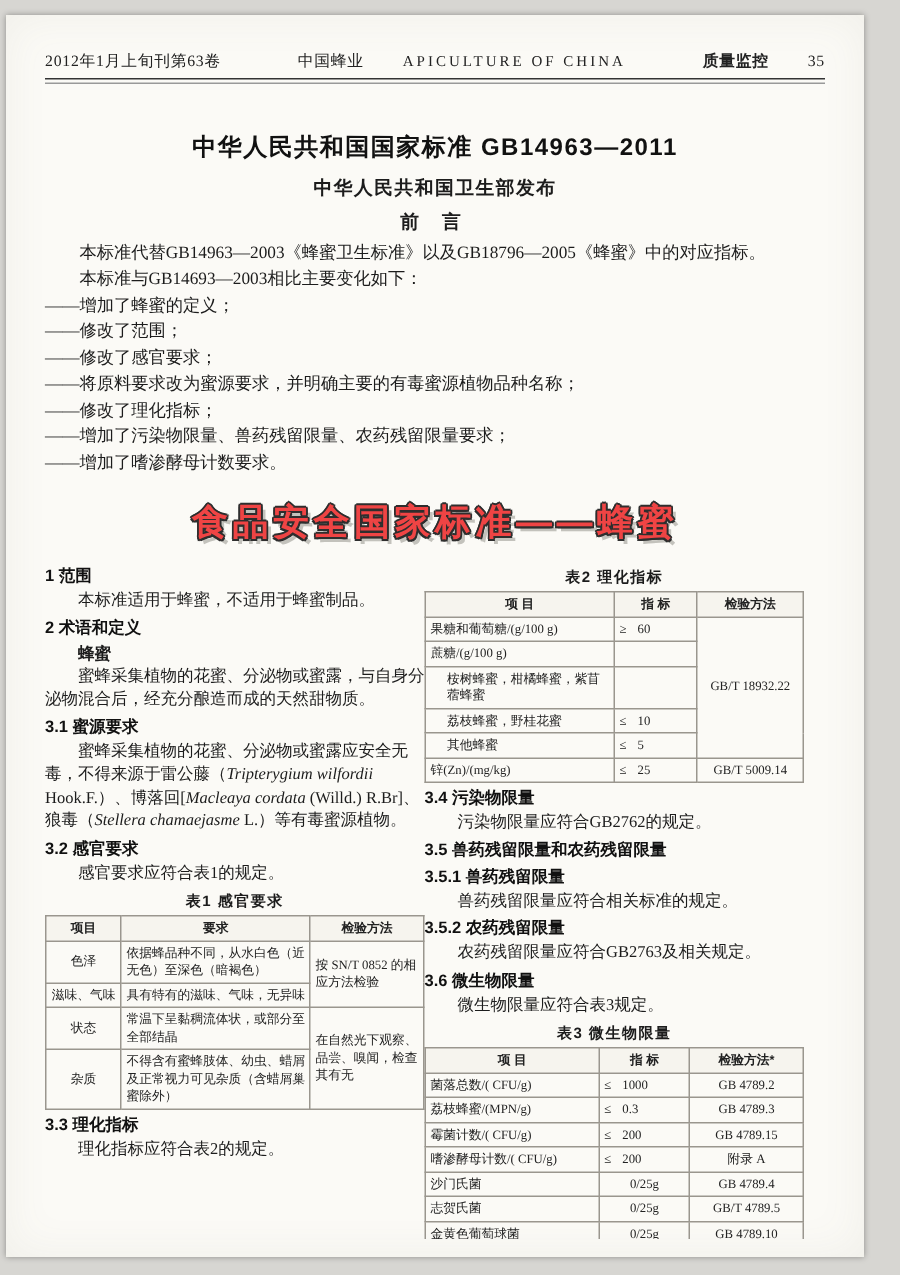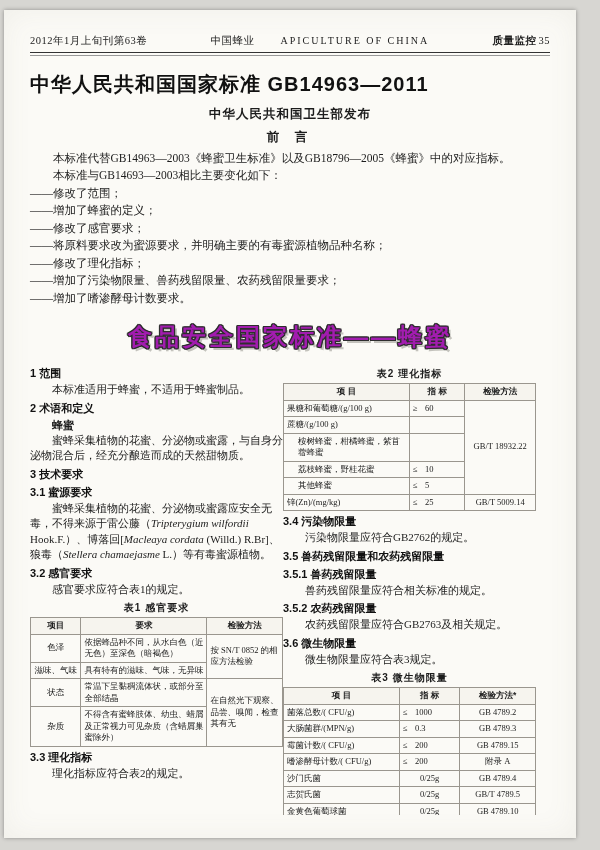--- a/index.html
+++ b/index.html
@@ -15,46 +15,46 @@
     box-shadow:0 0 4px rgba(0,0,0,.35), inset 0 0 30px rgba(120,110,90,.08);
     padding:24px 26px 0 26px;box-sizing:border-box;
   }
   
   .page-header{
     display:flex;justify-content:space-between;align-items:baseline;
     font-size:10.5px;letter-spacing:.5px;color:#222;
   }
   .hdr-center{display:flex;gap:26px;align-items:baseline;}
   .hdr-en{font-family:"Liberation Serif","DejaVu Serif",serif;letter-spacing:2px;font-size:10px;}
-  .hdr-right{display:flex;gap:2px;align-items:baseline;}
+  .hdr-right{display:flex;gap:26px;align-items:baseline;}
   .hdr-section{font-weight:bold;}
   .header-rule{border-top:1.5px solid #333;margin-top:4px;}
   .header-rule2{border-top:.5px solid #999;margin-top:1.5px;}
 
   h1.title{
-    text-align:left;font-size:20px;margin:15px 0 4px 0;
+    text-align:center;font-size:16px;margin:32px 0 4px 0;
     font-family:"Liberation Sans","DejaVu Sans",sans-serif;font-weight:bold;
     letter-spacing:1px;color:#111;
   }
   .publisher{
     text-align:center;font-size:12.5px;font-weight:bold;margin:8px 0 6px 0;
     font-family:"Liberation Sans","DejaVu Sans",sans-serif;letter-spacing:1px;
   }
   .foreword-title{
     text-align:center;font-size:12.5px;font-weight:bold;margin:6px 0 4px 0;
     font-family:"Liberation Sans","DejaVu Sans",sans-serif;letter-spacing:6px;
   }
   .foreword p{margin:0;font-size:11.5px;line-height:17.5px;}
   .foreword p.indent{text-indent:2em;}
 
   .banner{
     text-align:center;margin:14px 0 10px 0;
     font-family:"Liberation Sans","DejaVu Sans",sans-serif;
     font-size:24px;font-weight:900;letter-spacing:3px;
-    color:#a21caf;
+    color:#ef4444;
     text-shadow:
       -1.2px 0 #2e2e2e, 1.2px 0 #2e2e2e, 0 -1.2px #2e2e2e, 0 1.2px #2e2e2e,
       -1px -1px #2e2e2e, 1px -1px #2e2e2e, -1px 1px #2e2e2e, 1px 1px #2e2e2e,
       3px 3px 0 #c3c2bc;
   }
 
   .columns{display:flex;height:452px;overflow:hidden;}
   .col{width:253px;flex:0 0 253px;}
   .hd{
     font-family:"Liberation Sans","DejaVu Sans",sans-serif;
@@ -101,42 +101,41 @@
   <div class="header-rule"></div>
   <div class="header-rule2"></div>
 
   <h1 class="title">中华人民共和国国家标准 GB14963—2011</h1>
   <div class="publisher">中华人民共和国卫生部发布</div>
   <div class="foreword-title">前 言</div>
 
   <div class="foreword">
     <p class="indent">本标准代替GB14963—2003《蜂蜜卫生标准》以及GB18796—2005《蜂蜜》中的对应指标。</p>
     <p class="indent">本标准与GB14693—2003相比主要变化如下：</p>
+    <p>——增加了蜂蜜的定义；</p>
     <p>——修改了范围；</p>
-    <p>——增加了蜂蜜的定义；</p>
     <p>——修改了感官要求；</p>
     <p>——将原料要求改为蜜源要求，并明确主要的有毒蜜源植物品种名称；</p>
     <p>——修改了理化指标；</p>
     <p>——增加了污染物限量、兽药残留限量、农药残留限量要求；</p>
     <p>——增加了嗜渗酵母计数要求。</p>
   </div>
 
   <div class="banner">食品安全国家标准——蜂蜜</div>
 
   <div class="columns">
 
     <div class="col">
       <div class="hd">1 范围</div>
       <p class="body indent">本标准适用于蜂蜜，不适用于蜂蜜制品。</p>
 
       <div class="hd">2 术语和定义</div>
       <p class="term">蜂蜜</p>
       <p class="body indent">蜜蜂采集植物的花蜜、分泌物或蜜露，与自身分泌物混合后，经充分酿造而成的天然甜物质。</p>
 
-      <div class="hd">3 技术要求</div>
 
       <div class="hd">3.1 蜜源要求</div>
       <p class="body indent"><span>蜜蜂采集植物的花蜜、分泌物或蜜露应安全无毒，不得来源于雷公藤（</span><i>Tripterygium wilfordii</i><span> Hook.F.）、博落回[</span><i>Macleaya cordata</i><span> (Willd.) R.Br]、狼毒（</span><i>Stellera chamaejasme</i><span> L.）等有毒蜜源植物。</span></p>
 
       <div class="hd">3.2 感官要求</div>
       <p class="body indent">感官要求应符合表1的规定。</p>
 
       <div class="tbl-caption">表1 感官要求</div>
       <table>
         <colgroup>
@@ -246,21 +245,21 @@
             <th>检验方法*</th>
           </tr>
         </thead>
         <tbody>
           <tr>
             <td>菌落总数/( CFU/g)</td>
             <td><span class="ind-sym">≤</span><span>1000</span></td>
             <td class="c">GB 4789.2</td>
           </tr>
           <tr>
-            <td>大肠菌群/(MPN/g)</td>
+            <td>荔枝蜂蜜/(MPN/g)</td>
             <td><span class="ind-sym">≤</span><span>0.3</span></td>
             <td class="c">GB 4789.3</td>
           </tr>
           <tr>
             <td>霉菌计数/( CFU/g)</td>
             <td><span class="ind-sym">≤</span><span>200</span></td>
             <td class="c">GB 4789.15</td>
           </tr>
           <tr>
             <td>嗜渗酵母计数/( CFU/g)</td>

